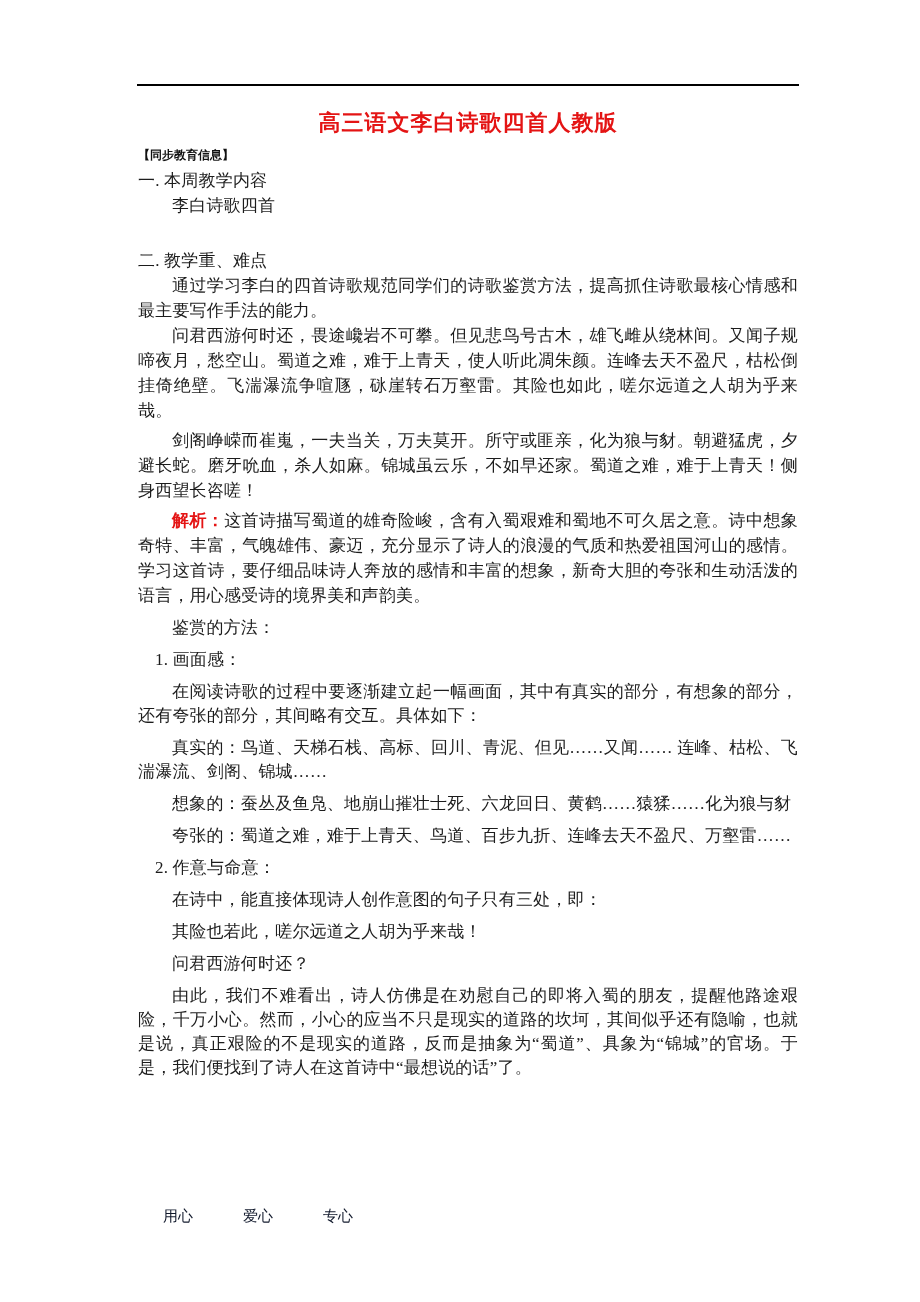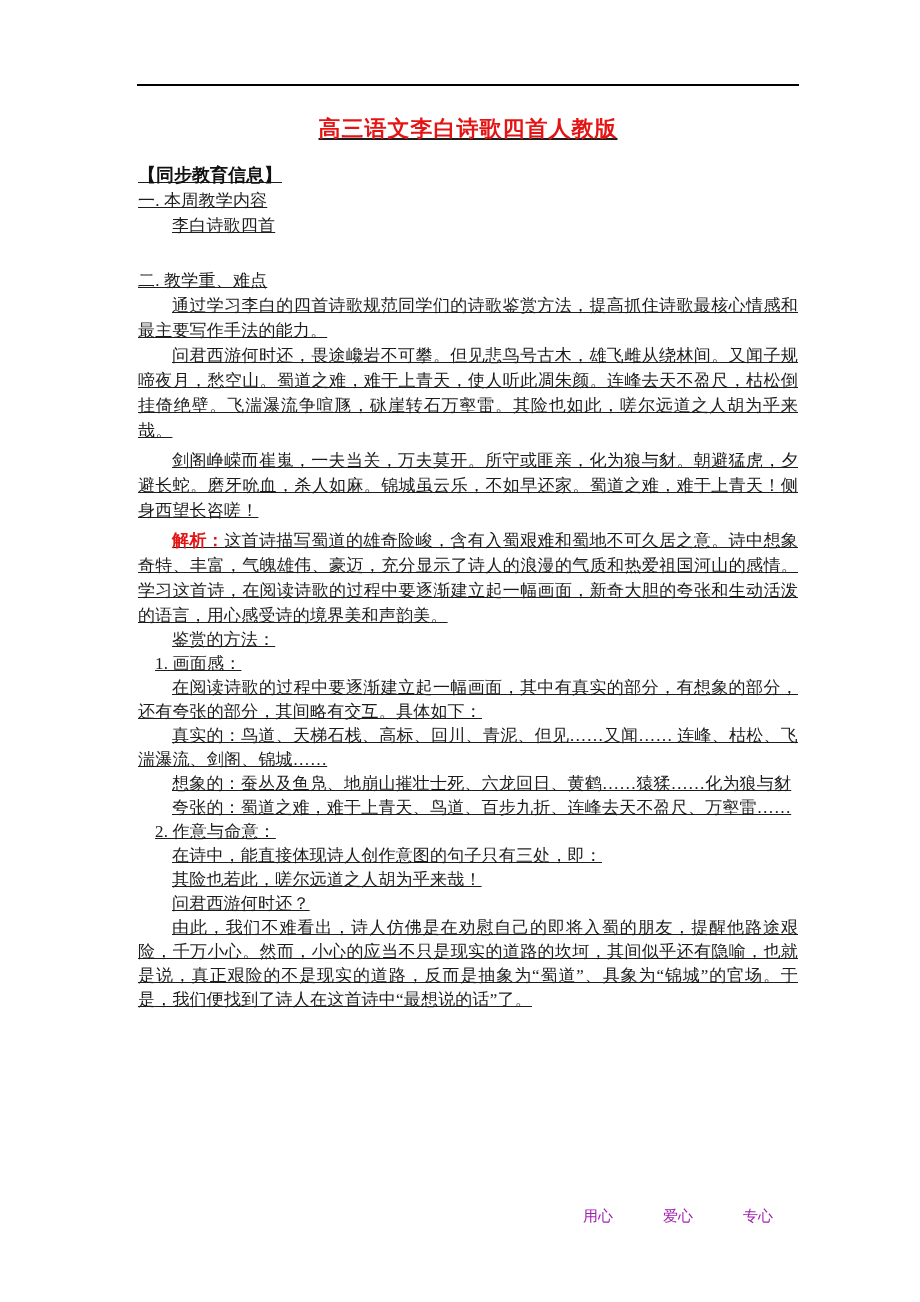--- a/index.html
+++ b/index.html
@@ -19,62 +19,61 @@
     position: absolute;
     left: 137px;
     top: 84px;
     width: 662px;
     height: 2px;
     background: #000000;
   }
   .content {
     position: absolute;
     left: 138px;
-    top: 8px;
+    top: 2px;
     width: 660px;
-    text-decoration: underline;
   }
   .doc-title {
     margin: 108px 0 0 0;
     font-size: 22px;
     line-height: 26px;
     font-weight: bold;
     text-align: center;
     color: #e41414;
     letter-spacing: 1px;
   }
   .info-banner {
-    margin: 20px 0 0 0;
-    font-size: 18px;
+    margin: 6px 0 0 0;
+    font-size: 12px;
     line-height: 26px;
     font-weight: bold;
     color: #111111;
   }
   p {
     margin: 0;
     font-size: 17px;
     line-height: 25px;
     text-align: justify;
     letter-spacing: 0.2px;
   }
-  .sec2 p { line-height: 24px; }
+  .sec2 p { line-height: 24px; margin-top: 8px; }
   .indent { text-indent: 2em; }
   .indent-num { text-indent: 1em; }
   .gap-top { margin-top: 30px; }
   .stanza { margin-bottom: 5px; }
   .red-label { color: #e41414; font-weight: bold; }
   .page-footer {
     position: absolute;
     left: 138px;
     top: 1205px;
     width: 660px;
-    text-align: right;
+    text-align: left;
     font-size: 15px;
     line-height: 22px;
-    color: #a21caf;
+    color: #0f172a;
   }
   .page-footer span { margin: 0 25px; }
 </style>
 </head>
 <body>
 
 <div class="page">
 
   <div class="top-rule"></div>
 
@@ -87,21 +86,21 @@
     <p>一. 本周教学内容</p>
     <p class="indent">李白诗歌四首</p>
 
     <p class="gap-top">二. 教学重、难点</p>
     <p class="indent">通过学习李白的四首诗歌规范同学们的诗歌鉴赏方法，提高抓住诗歌最核心情感和最主要写作手法的能力。</p>
 
 
     <p class="indent stanza">问君西游何时还，畏途巉岩不可攀。但见悲鸟号古木，雄飞雌从绕林间。又闻子规啼夜月，愁空山。蜀道之难，难于上青天，使人听此凋朱颜。连峰去天不盈尺，枯松倒挂倚绝壁。飞湍瀑流争喧豗，砯崖转石万壑雷。其险也如此，嗟尔远道之人胡为乎来哉。</p>
     <p class="indent stanza">剑阁峥嵘而崔嵬，一夫当关，万夫莫开。所守或匪亲，化为狼与豺。朝避猛虎，夕避长蛇。磨牙吮血，杀人如麻。锦城虽云乐，不如早还家。蜀道之难，难于上青天！侧身西望长咨嗟！</p>
 
-    <p class="indent"><span class="red-label">解析：</span><span>这首诗描写蜀道的雄奇险峻，含有入蜀艰难和蜀地不可久居之意。诗中想象奇特、丰富，气魄雄伟、豪迈，充分显示了诗人的浪漫的气质和热爱祖国河山的感情。学习这首诗，在阅读诗歌的过程中要逐渐建立起一幅画面，新奇大胆的夸张和生动活泼的语言，用心感受诗的境界美和声韵美。</span></p>
+    <p class="indent"><span class="red-label">解析：</span><span>这首诗描写蜀道的雄奇险峻，含有入蜀艰难和蜀地不可久居之意。诗中想象奇特、丰富，气魄雄伟、豪迈，充分显示了诗人的浪漫的气质和热爱祖国河山的感情。学习这首诗，要仔细品味诗人奔放的感情和丰富的想象，新奇大胆的夸张和生动活泼的语言，用心感受诗的境界美和声韵美。</span></p>
 
     <div class="sec2">
       <p class="indent">鉴赏的方法：</p>
 
       <p class="indent-num">1. 画面感：</p>
       <p class="indent">在阅读诗歌的过程中要逐渐建立起一幅画面，其中有真实的部分，有想象的部分，还有夸张的部分，其间略有交互。具体如下：</p>
       <p class="indent">真实的：鸟道、天梯石栈、高标、回川、青泥、但见……又闻…… 连峰、枯松、飞湍瀑流、剑阁、锦城……</p>
       <p class="indent">想象的：蚕丛及鱼凫、地崩山摧壮士死、六龙回日、黄鹤……猿猱……化为狼与豺</p>
       <p class="indent">夸张的：蜀道之难，难于上青天、鸟道、百步九折、连峰去天不盈尺、万壑雷……</p>
 

